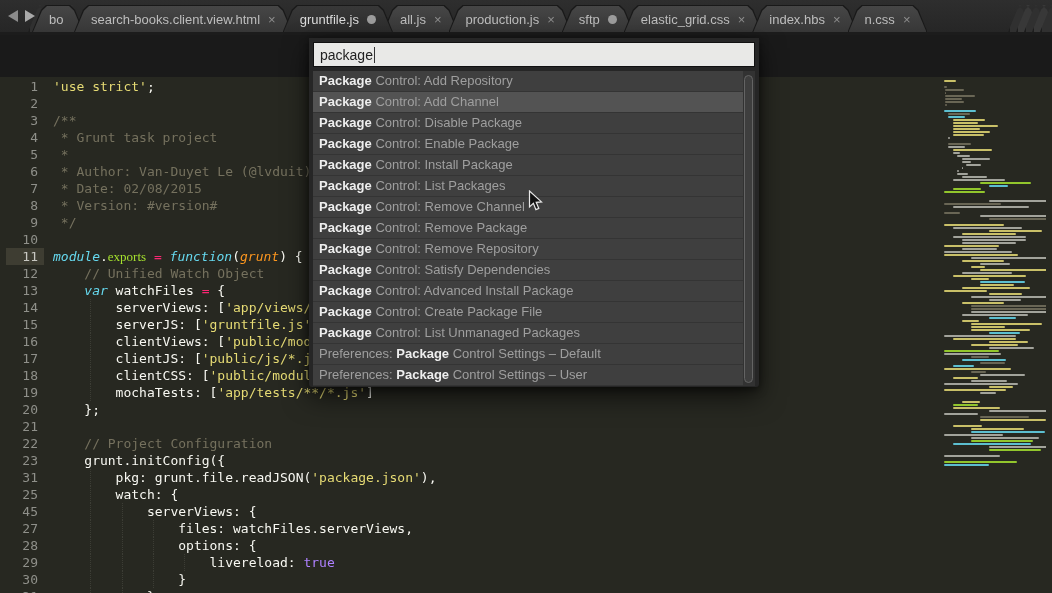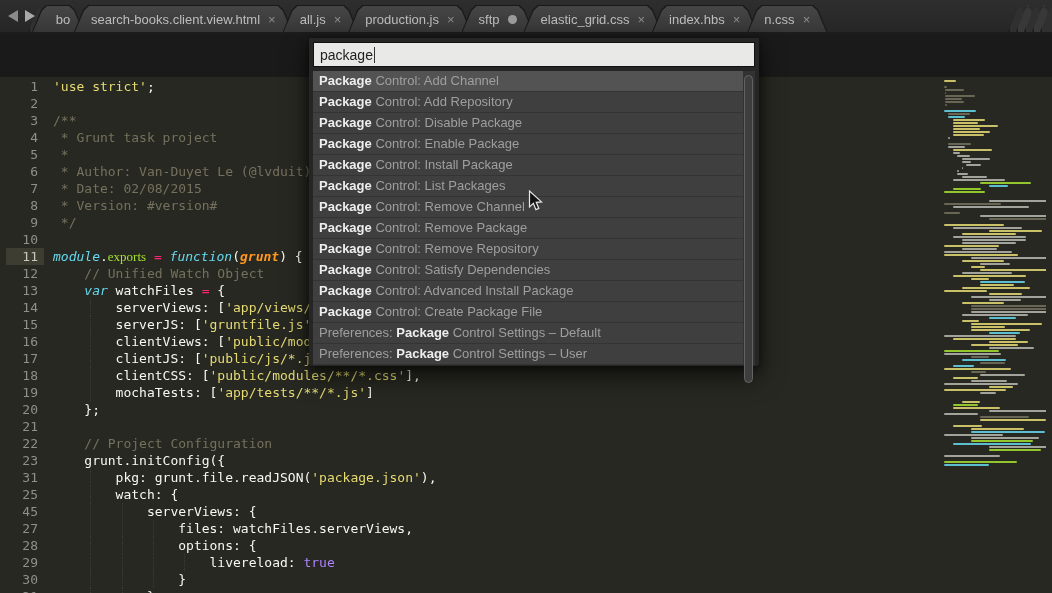--- a/index.html
+++ b/index.html
@@ -12,21 +12,21 @@
   #nav-arrows { position:absolute; left:8px; top:10px; display:flex; gap:7px; align-items:center; z-index:60; }
   .tri { width:0; height:0; border-top:6px solid transparent; border-bottom:6px solid transparent; cursor:default; }
   .tri.left  { border-right:10px solid #8b8b8b; }
   .tri.right { border-left:10px solid #a9a9a9; }
   #tabs { position:absolute; left:42px; top:5px; height:27px; display:flex; align-items:flex-end; }
   .tabouter { position:relative; height:27px; margin-left:-10px;
     clip-path:polygon(0 100%, 9px 18%, 14px 0, calc(100% - 14px) 0, calc(100% - 9px) 18%, 100% 100%);
     background:#191919; padding:1px 1px 0 1px; }
   .tabinner { height:26px; display:flex; align-items:center; gap:8px; padding:0 16px;
     clip-path:polygon(0 100%, 9px 18%, 14px 0, calc(100% - 14px) 0, calc(100% - 9px) 18%, 100% 100%);
-    background:linear-gradient(#464646,#373737); white-space:nowrap;justify-content:center; }
+    background:linear-gradient(#464646,#373737); white-space:nowrap; }
   .tabouter.active .tabinner { background:linear-gradient(#383838,#2c2c2c); }
   .tabouter.active .tablabel { color:#dcdcdc; }
   .tablabel { font-size:13px; color:#bdbdbd; }
   .closex { font-size:13px; color:#8e8e8e; line-height:1; cursor:default; }
   .dot { width:9px; height:9px; border-radius:50%; background:#9c9c9c; }
   .tabouter.stub { width:52px; z-index:1 !important; }
   .tabouter.stub .tabinner { padding:0 6px 0 16px; }
   .stack { display:flex; align-items:flex-end; height:27px; }
   .stackcurve { width:24px; height:27px; margin-left:-16px;
     clip-path:polygon(0 100%, 9px 18%, 14px 0, calc(100% - 14px) 0, calc(100% - 9px) 18%, 100% 100%);
@@ -39,21 +39,21 @@
   #code-area { position:absolute; left:0; top:1px; right:116px; bottom:0; overflow:hidden; }
   .line { position:relative; height:17px; line-height:17px; white-space:pre;
     font-family:"DejaVu Sans Mono",monospace; font-size:13px; }
   .ln { display:inline-block; width:38px; margin-left:6px; padding-right:6px;
     text-align:right; color:#8f908a; }
   .ln.cur { background:#3e3d32; color:#c8c8c2; }
   .src { margin-left:9px; color:var(--plain); }
   .guide { position:absolute; top:0; height:17px; border-left:1px dotted #3c3d35; }
   .c-plain{color:var(--plain);} .c-comment{color:var(--comment);} .c-string{color:var(--string);}
   .c-keyword{color:var(--keyword);font-style:italic;} .c-entity{color:var(--entity);font-family:Liberation Serif, serif;}
-  .c-operator{color:var(--operator);} .c-param{color:var(--param);font-style:italic;font-weight:bold;}
+  .c-operator{color:var(--operator);} .c-param{color:var(--param);font-style:italic;}
   .c-constant{color:var(--constant);}
 
   
   #minimap { position:absolute; top:3px; right:6px; width:106px; height:420px; overflow:hidden; }
   .mmrow { height:2px; margin-bottom:1px; border-radius:1px; opacity:.85; }
 
   
   #palette { position:absolute; left:309px; top:38px; width:450px; background:#262626;
     border-radius:0 0 3px 3px; box-shadow:0 10px 26px rgba(0,0,0,.6), 0 2px 8px rgba(0,0,0,.5);
     padding:4px 4px 1px 4px; z-index:100; }
@@ -262,20 +262,26 @@
           <div class="tabinner">
             <span class="tablabel">bo</span>
           </div>
         </div>
         <div class="tabouter" style="z-index: 3; margin-top: 48px;">
           <div class="tabinner">
             <span class="tablabel">search-books.client.view.html</span>
             <span class="closex">×</span>
           </div>
         </div>
+        <div class="tabouter active" style="z-index: 50;">
+          <div class="tabinner">
+            <span class="tablabel">gruntfile.js</span>
+            <span class="dot"></span>
+          </div>
+        </div>
         <div class="tabouter" style="z-index: 5;">
           <div class="tabinner">
             <span class="tablabel">all.js</span>
             <span class="closex">×</span>
           </div>
         </div>
         <div class="tabouter" style="z-index: 6;">
           <div class="tabinner">
             <span class="tablabel">production.js</span>
             <span class="closex">×</span>
@@ -314,32 +320,33 @@
         <div class="stackcurve" style="background: rgb(48, 48, 48);"></div>
       </div>
   </div>
 
   <div id="palette">
     <div id="palette-input">
       <span>package</span>
       <span class="caret"></span>
     </div>
     <div id="palette-list">
-      <div class="pitem sel"><b>Package</b><span> Control: Add Channel</span></div>
-        <div class="pitem"><b>Package</b><span> Control: Add Repository</span></div>
+      <div class="pitem"><b>Package</b><span> Control: Add Repository</span></div>
+        <div class="pitem sel"><b>Package</b><span> Control: Add Channel</span></div>
         <div class="pitem"><b>Package</b><span> Control: Disable Package</span></div>
         <div class="pitem"><b>Package</b><span> Control: Enable Package</span></div>
         <div class="pitem"><b>Package</b><span> Control: Install Package</span></div>
         <div class="pitem"><b>Package</b><span> Control: List Packages</span></div>
         <div class="pitem"><b>Package</b><span> Control: Remove Channel</span></div>
         <div class="pitem"><b>Package</b><span> Control: Remove Package</span></div>
         <div class="pitem"><b>Package</b><span> Control: Remove Repository</span></div>
         <div class="pitem"><b>Package</b><span> Control: Satisfy Dependencies</span></div>
         <div class="pitem"><b>Package</b><span> Control: Advanced Install Package</span></div>
         <div class="pitem"><b>Package</b><span> Control: Create Package File</span></div>
+        <div class="pitem"><b>Package</b><span> Control: List Unmanaged Packages</span></div>
         <div class="pitem"><span>Preferences: </span><b>Package</b><span> Control Settings – Default</span></div>
         <div class="pitem"><span>Preferences: </span><b>Package</b><span> Control Settings – User</span></div>
         <div id="vtrack">
         <div id="vthumb"></div>
       </div>
     </div>
   </div>
 
   <svg id="cursor" width="15" height="22" viewBox="0 0 15 22">
     <path d="M1.5 1 L1.5 17 L5.4 13.4 L7.9 19.6 L10.8 18.4 L8.2 12.3 L13.5 11.9 Z" fill="#121212" stroke="#e8e8e8" stroke-width="1.2"></path>

